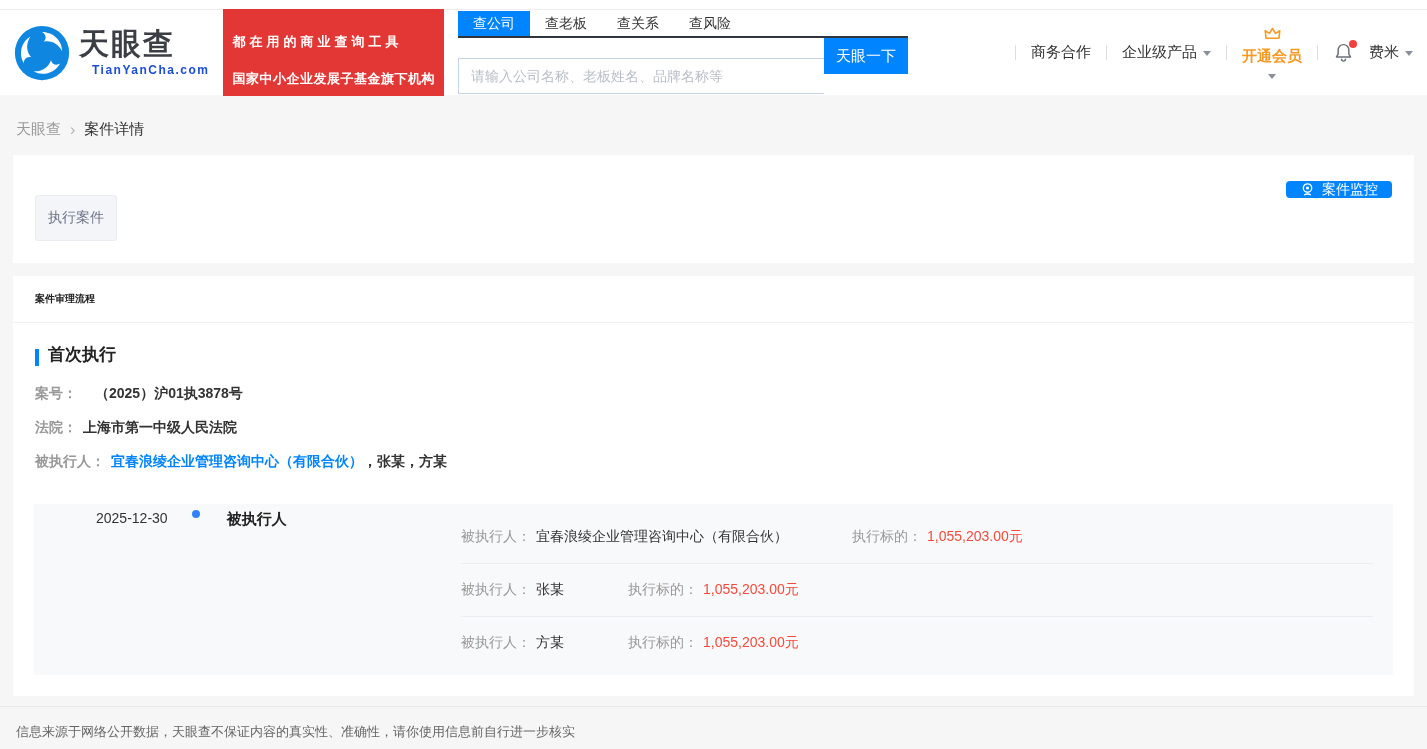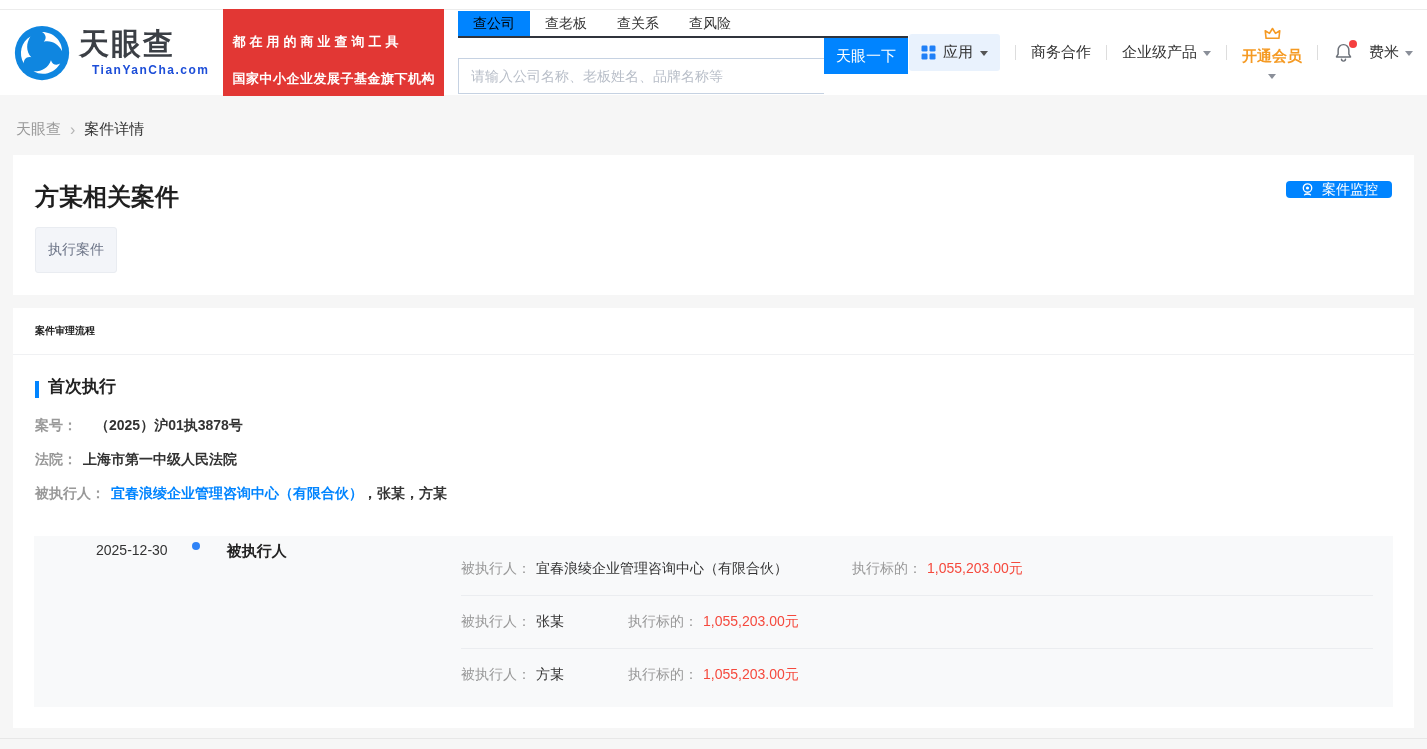--- a/index.html
+++ b/index.html
@@ -17,21 +17,21 @@
   .logo-text { display:flex; flex-direction:column; }
   .logo-cn { font-size:30px; font-weight:bold; color:#3b3f45; letter-spacing:2px; line-height:1; }
   .logo-en { font-size:12px; font-weight:bold; color:#1d4ed8; letter-spacing:1.5px; margin-top:4px;margin-left:13px; }
   .slogan { margin-left:14px; background:#e23734; color:#fff; padding:7px 9px; }
   .slogan div { font-size:13px; font-weight:bold; line-height:1.55; white-space:nowrap;margin-top:16px; }
   .slogan .l1 { letter-spacing:4px; }
   .slogan .l2 { letter-spacing:0.5px; }
   .search { margin-left:14px; width:450px; }
   .search-tabs { display:flex; border-bottom:2px solid #30343c; }
   .search-tab { font-size:14px; padding:4px 15px 3px; cursor:pointer; color:#333; white-space:nowrap; }
-  .search-tab.active { background:#0084ff; color:#000000; }
+  .search-tab.active { background:#0084ff; color:#ffffff; }
   .search-bar { display:flex; }
   .search-input { flex:1; height:36px; border:1px solid #c6d2e2; border-right:none; padding:0 12px; font-size:14px; color:#333; outline:none; font-family:"Liberation Sans",sans-serif;margin-top:20px; }
   .search-input::placeholder { color:#b8bec8; }
   .search-btn { width:84px; height:36px; background:#0084ff; color:#fff; font-size:15px; border:none; cursor:pointer; font-family:"Liberation Sans",sans-serif; }
   .nav { margin-left:auto; display:flex; align-items:center; gap:15px; font-size:15px; }
   .apps-chip { display:flex; align-items:center; gap:7px; background:#e9f2fd; padding:9px 12px; border-radius:3px; cursor:pointer; color:#333; }
   .vdiv { width:1px; height:15px; background:#ddd; }
   .nav-item { display:flex; align-items:center; gap:6px; cursor:pointer; color:#333; white-space:nowrap; }
   .vip { color:#f59a23; font-weight:bold;flex-direction:column; }
   .caret { width:0; height:0; border-left:4px solid transparent; border-right:4px solid transparent; border-top:5px solid #8a8f99; margin-top:2px; }
@@ -112,32 +112,20 @@
       <span class="search-tab">查关系</span>
       <span class="search-tab">查风险</span>
     </div>
     <div class="search-bar">
       <input class="search-input" placeholder="请输入公司名称、老板姓名、品牌名称等" style="">
       <button class="search-btn">天眼一下</button>
     </div>
   </div>
 
   <div class="nav">
-    <div class="apps-chip">
-      <span style="display:flex;">
-        <svg width="15" height="15" viewBox="0 0 15 15">
-          <rect x="0.5" y="0.5" width="6" height="6" rx="1.2" fill="#2080f7"></rect>
-          <rect x="8.5" y="0.5" width="6" height="6" rx="1.2" fill="#2080f7"></rect>
-          <rect x="0.5" y="8.5" width="6" height="6" rx="1.2" fill="#2080f7"></rect>
-          <rect x="8.5" y="8.5" width="6" height="6" rx="1.2" fill="#2080f7"></rect>
-        </svg>
-      </span>
-      <span>应用</span>
-      <span class="caret" style="border-top-color:#555;"></span>
-    </div>
     <span class="vdiv"></span>
     <div class="nav-item">
       <span>商务合作</span>
     </div>
     <span class="vdiv"></span>
     <div class="nav-item">
       <span>企业级产品</span>
       <span class="caret"></span>
     </div>
     <span class="vdiv"></span>
@@ -167,21 +155,20 @@
   </div>
 </div>
 
 <div class="breadcrumb">
   <span class="bc-home">天眼查</span>
   <span class="bc-sep">›</span>
   <span class="bc-cur">案件详情</span>
 </div>
 
 <div class="card card1">
-  <div class="case-title">方某相关案件</div>
   <span class="case-tag">执行案件</span>
   <button class="monitor-btn">
     <span style="display:flex;">
       <svg width="15" height="15" viewBox="0 0 16 16">
         <circle cx="8" cy="6.4" r="4.5" fill="none" stroke="#fff" stroke-width="1.4"></circle>
         <circle cx="8" cy="6.4" r="1.7" fill="#fff"></circle>
         <path d="M4.8 13.7 C6 12.5 10 12.5 11.2 13.7" fill="none" stroke="#fff" stroke-width="1.4" stroke-linecap="round"></path>
       </svg>
     </span>
     <span>案件监控</span>

